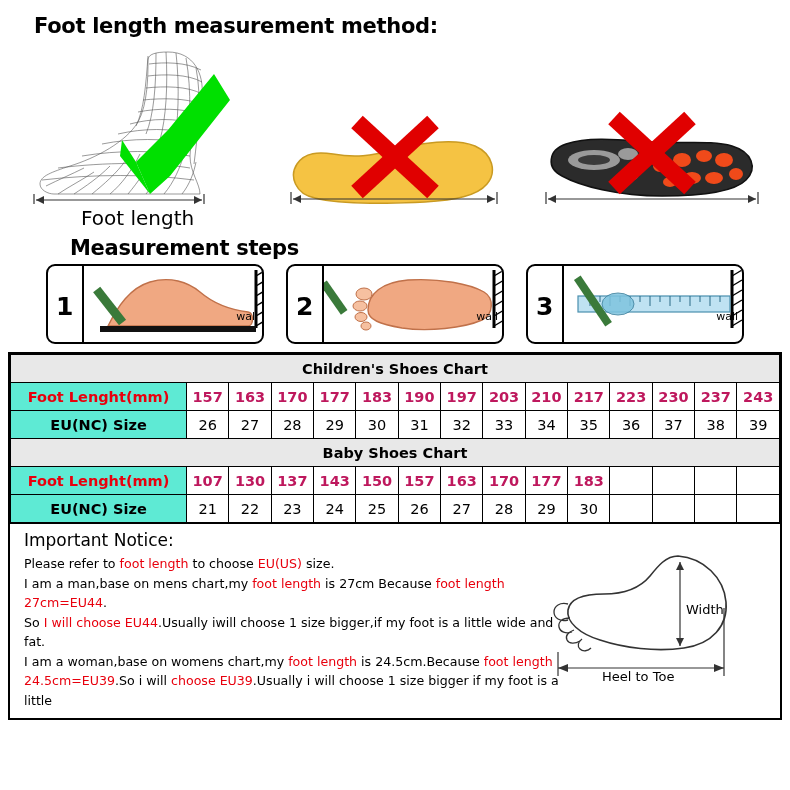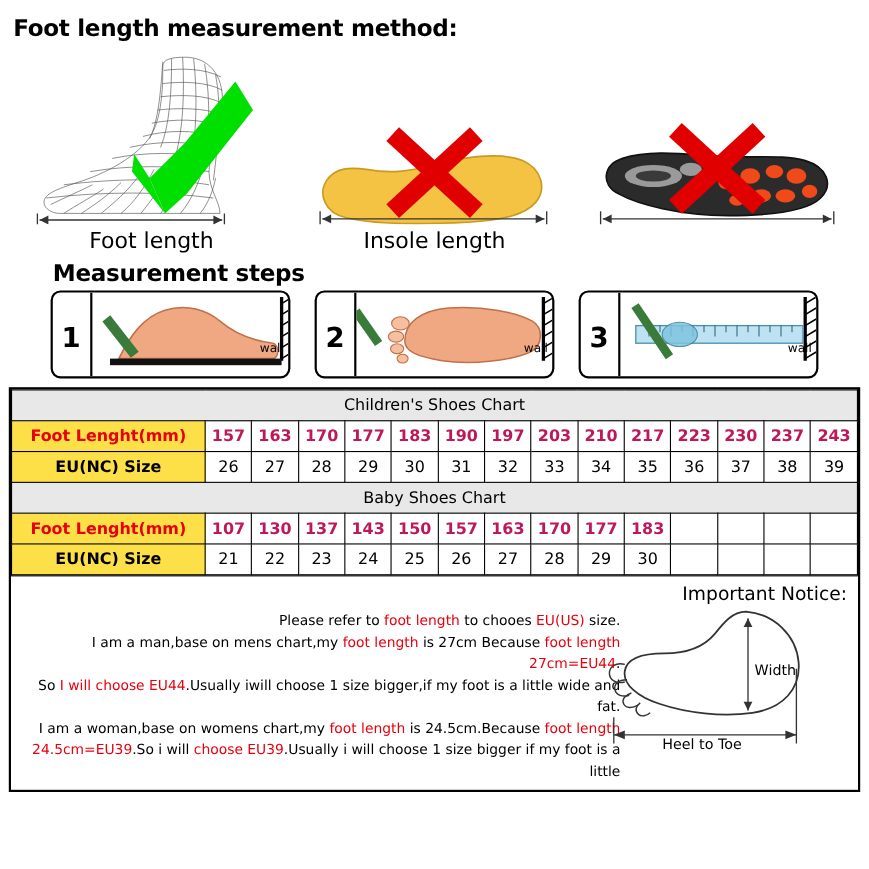--- a/index.html
+++ b/index.html
@@ -11,21 +11,21 @@
     color: #000;
     overflow: hidden;
   }
   .page { position: relative; width: 790px; height: 790px; }
 
   
   .h-title {
     font-weight: bold;
     font-size: 21px;
     letter-spacing: -0.3px;
-    padding-left: 12px;
+    padding-left: 34px;
   }
   #title-foot { padding-top: 14px; }
   #title-steps { padding-top: 6px; margin-left: 36px; }
 
   
   .method-row {
     display: flex;
     padding: 6px 14px 0 14px;
     gap: 10px;
   }
@@ -93,45 +93,44 @@
   table.sz td {
     border: 1px solid #000;
     text-align: center;
     font-size: 14.5px;
     height: 28px;
     padding: 0;
     font-family: "DejaVu Sans", sans-serif;
   }
   td.band {
     background: #e8e8e8;
-    font-weight: normal;
+    font-weight: bold;
     font-size: 19px;
     height: 32px;
     border-left: none;
     border-right: none;
   }
   td.rowhead {
-    background: #fde047;
+    background: #5eead4;
     font-weight: bold;
     font-size: 13.5px;
     border-left: none;
     width: 176px;
   }
   td.rowhead.red { color: #e8000d; }
   td.mm { color: #be185d; font-weight: bold; }
   td.last { border-right: none; }
   td.empty { background: #fff; }
 
   
   .notice {
     position: relative;
     padding: 6px 10px 8px 14px;
     border-top: 1px solid #000;
     min-height: 180px;
-    text-align: right;
   }
   .notice-title { font-size: 17px; padding-bottom: 4px; }
   .notice-body { font-size: 12.6px; line-height: 1.55; max-width: 540px; }
   .r { color: #e8000d; }
   .foot-diagram {
     position: absolute;
     right: 22px;
     top: 28px;
     width: 230px;
     height: 130px;
@@ -214,21 +213,20 @@
             <line x1="18" y1="155" x2="220" y2="155"></line>
           </g>
           <polygon points="18,155 26,151 26,159" fill="#333"></polygon>
           <polygon points="220,155 212,151 212,159" fill="#333"></polygon>
           <g stroke="#e00000" stroke-width="17" stroke-linecap="butt">
             <line x1="82" y1="78" x2="158" y2="148"></line>
             <line x1="158" y1="78" x2="82" y2="148"></line>
           </g>
         </svg>
       </div>
-      <div class="method-caption">Insole length</div>
     </div>
 
     <div class="method-cell">
       <div class="method-art">
         <svg width="240" height="160" viewBox="0 0 240 160">
           <path d="M30 132 C14 124 16 106 34 100 C58 92 90 96 120 98
                    C150 100 180 96 200 102 C220 108 226 124 214 136
                    C202 148 170 152 130 152 C86 152 48 142 30 132 Z" fill="#2b2b2b" stroke="#111" stroke-width="1.5"></path>
           <g fill="#f04a1a">
             <ellipse cx="150" cy="116" rx="9" ry="7"></ellipse>
@@ -445,21 +443,21 @@
           <td class="empty"></td>
           <td class="empty"></td>
           <td class="empty last"></td>
         </tr>
       </tbody>
     </table>
 
     <div class="notice">
       <div class="notice-title">Important Notice:</div>
       <div class="notice-body" id="notice-body">
-          <div><span>Please refer to </span><span class="r">foot length</span><span> to chooes </span><span class="r">EU(US)</span><span> size.</span></div>
+          <div><span>Please refer to </span><span class="r">foot length</span><span> to choose </span><span class="r">EU(US)</span><span> size.</span></div>
           <div><span>I am a man,base on mens chart,my </span><span class="r">foot length</span><span> is 27cm Because </span><span class="r">foot length 27cm=EU44</span><span>.</span></div>
           <div><span>So </span><span class="r">I will choose EU44</span><span>.Usually iwill choose 1 size bigger,if my foot is a little wide and fat.</span></div>
           <div><span>I am a woman,base on womens chart,my </span><span class="r">foot length</span><span> is 24.5cm.Because </span><span class="r">foot length</span></div>
           <div><span class="r">24.5cm=EU39</span><span>.So i will </span><span class="r">choose EU39</span><span>.Usually i will choose 1 size bigger if my foot is a little</span></div>
         </div>
 
       <div class="foot-diagram">
         <svg width="230" height="130" viewBox="0 0 230 130">
 
           <path d="M150 4 C176 6 196 26 198 50 C200 74 184 92 156 96

